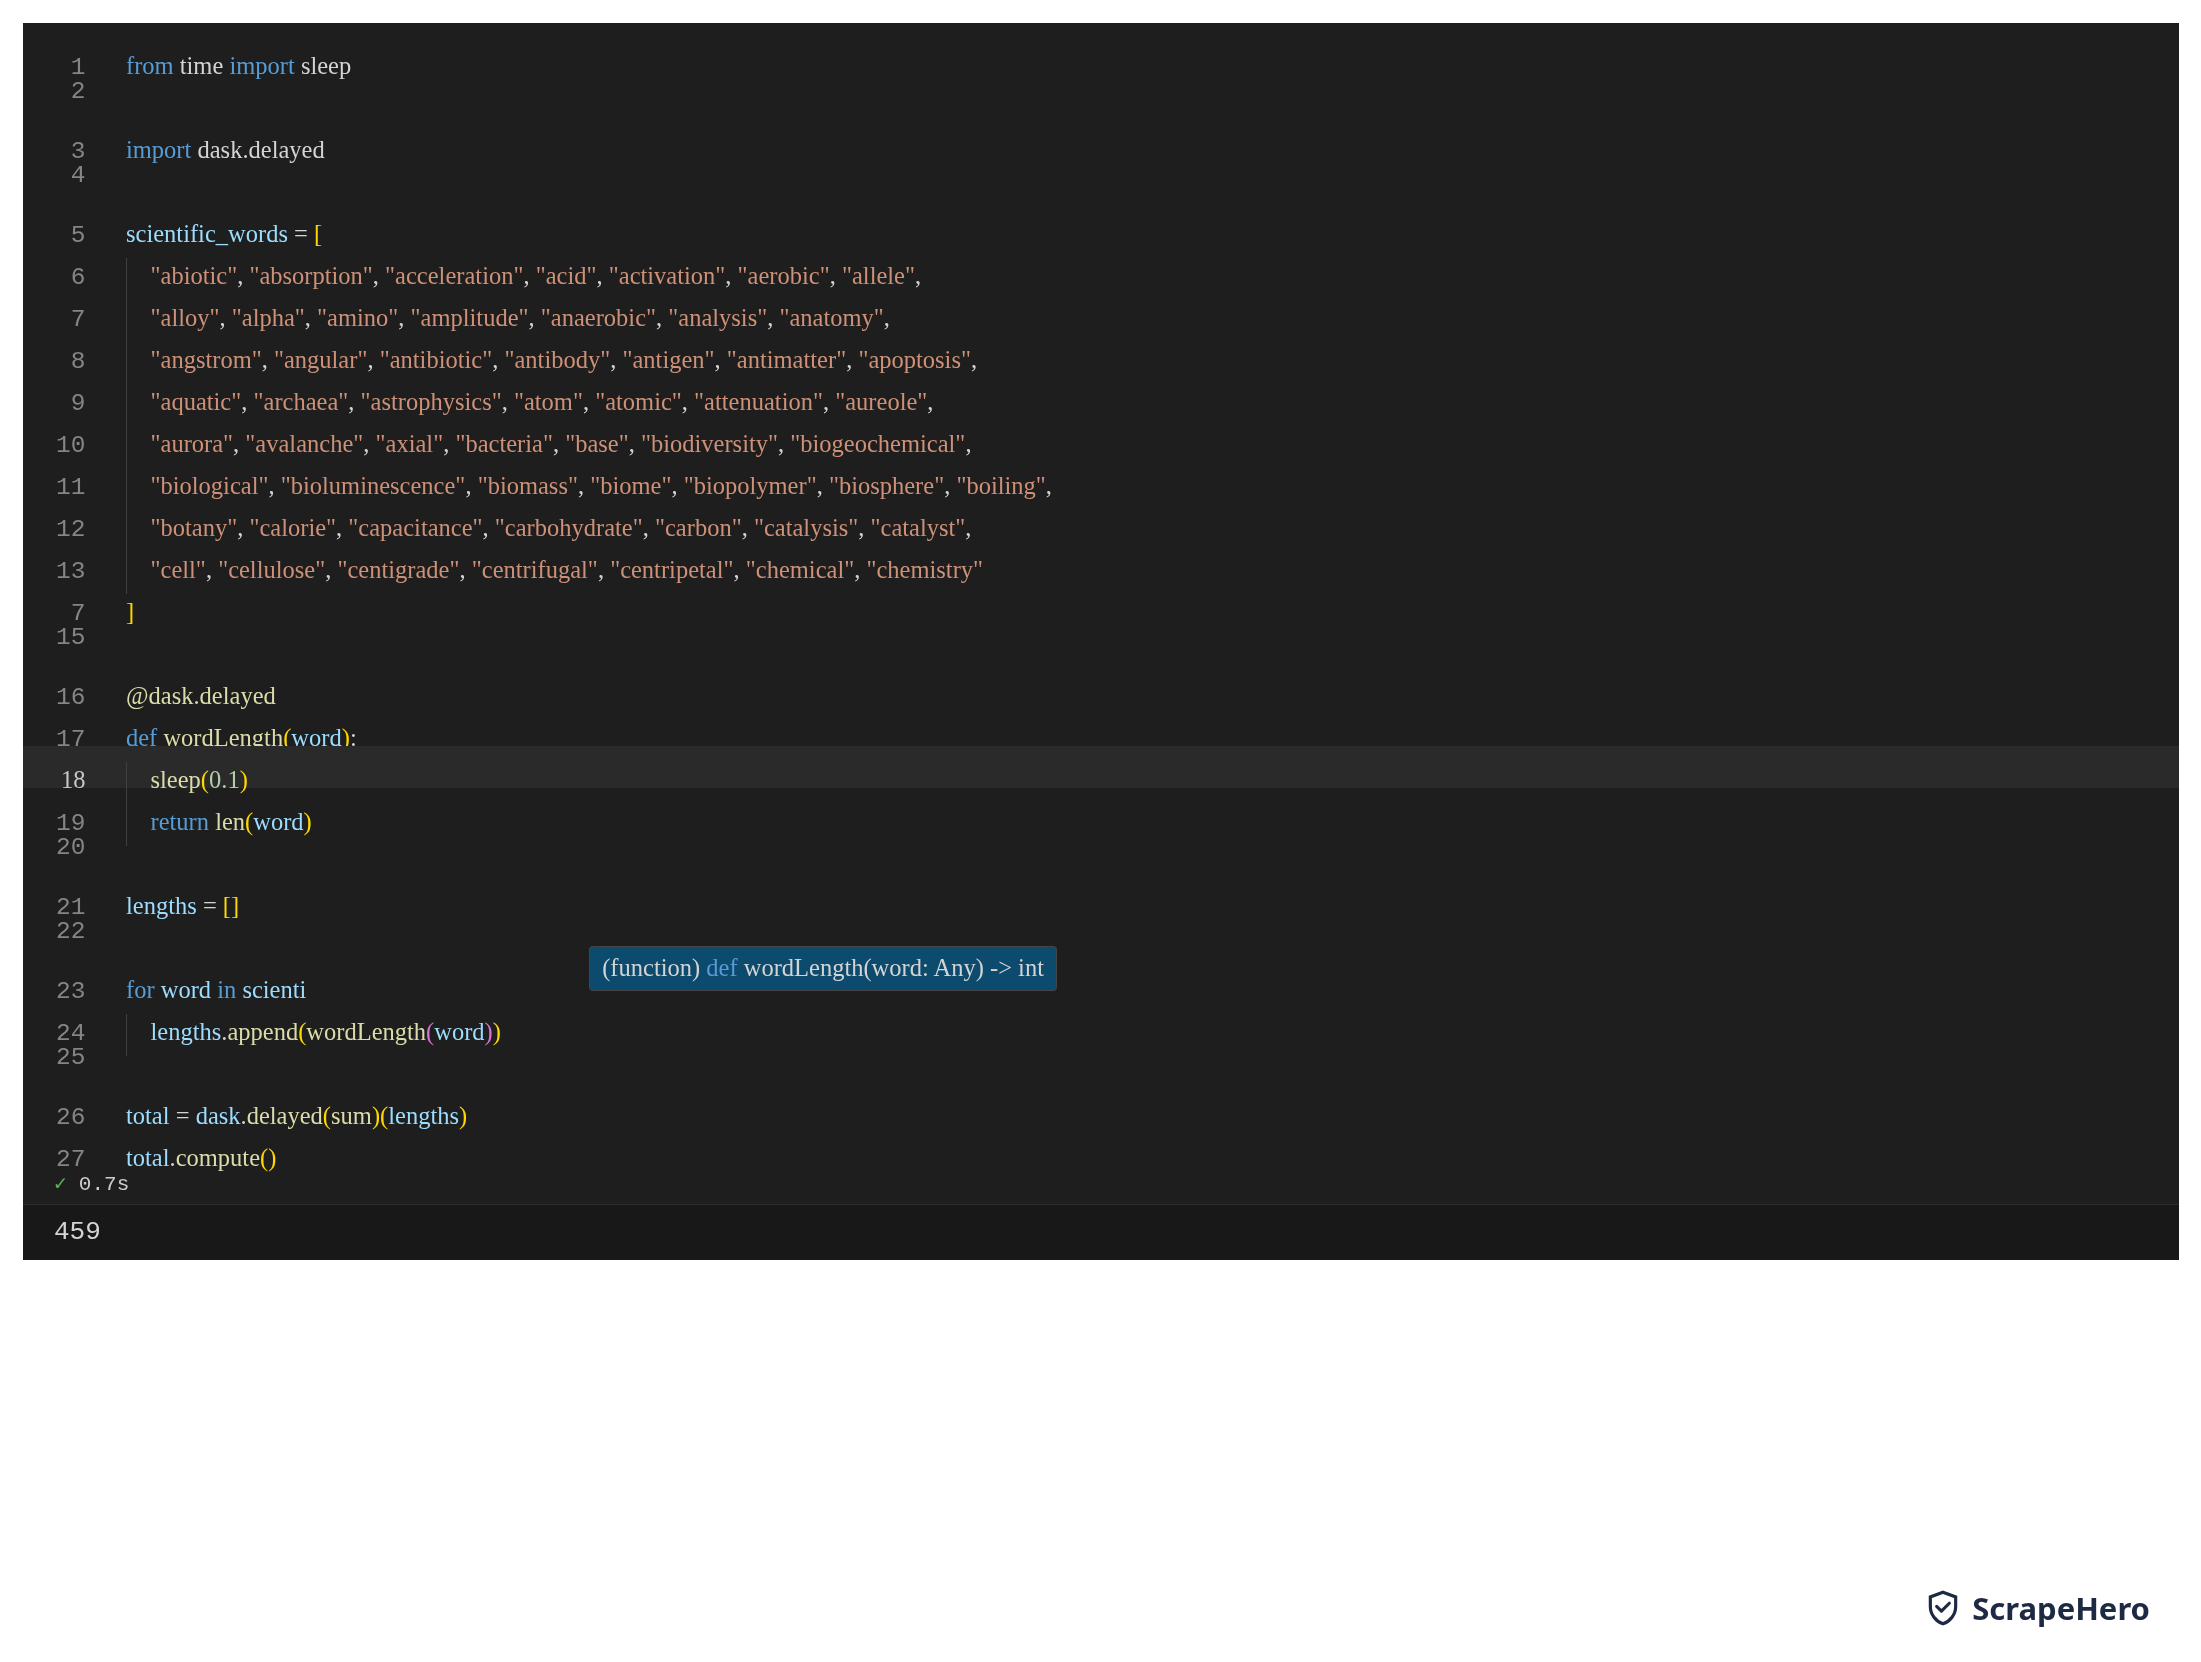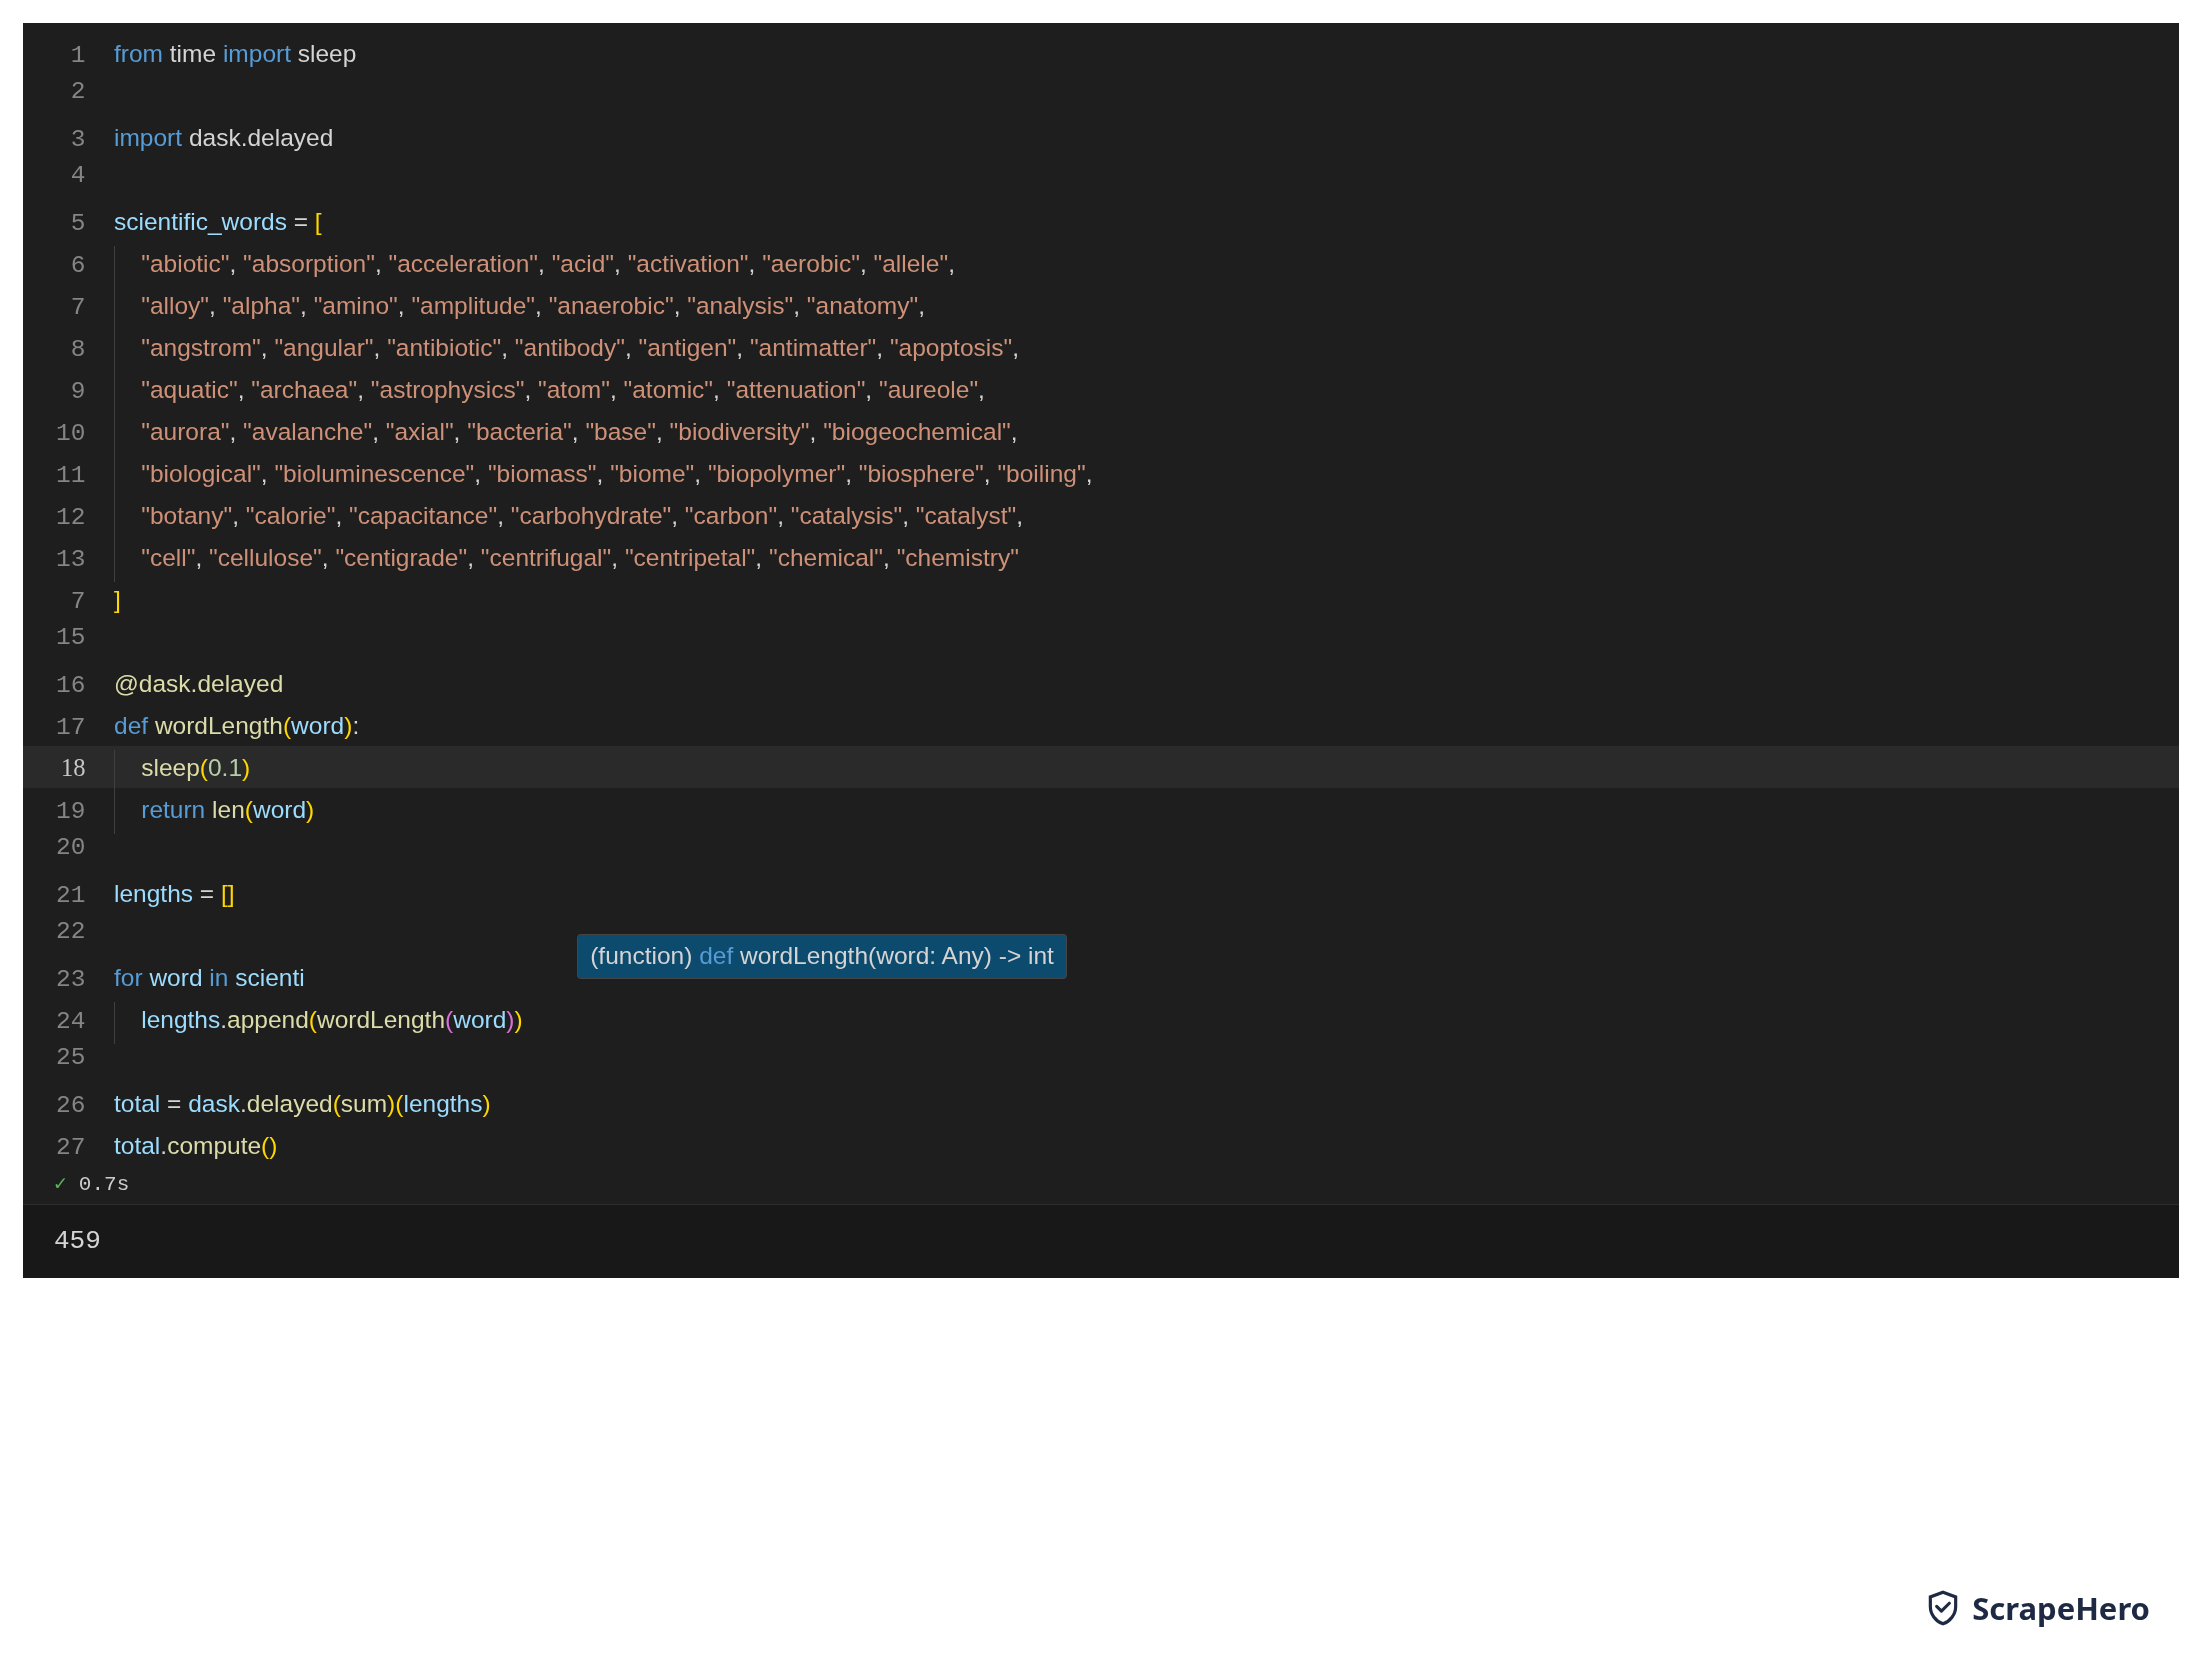--- a/index.html
+++ b/index.html
@@ -81,21 +81,21 @@
     align-items: center;
     height: 38px;
     padding-left: 31px;
     gap: 12.2px;
     font-size: 21px;
     color: #cccccc;
     border-top: 0;
   }
   .exec-check { color: #5ab45a; }
   .output-bar {
-    height: 74px;
+    height: 56px;
     background: #181818;
     display: flex;
     align-items: center;
     padding-left: 31px;
     color: #d4d4d4;
     font-size: 26px;
     border-top: 0.9px solid #2d2d2d;
   }
 
   .watermark {
@@ -107,24 +107,24 @@
     gap: 10.5px;
     color: #1e2a44;
     font-family: -apple-system, system-ui, Helvetica, Arial, sans-serif;
     font-weight: 700;
     font-size: 31px;
     margin-top: 40px;
   }
   .watermark svg { width: 38px; height: 38px; }
 
   pre.codeline {
-    font-family: Liberation Sans, sans-serif;
+    font-family: Liberation Serif, serif;
     font-size: inherit;
     white-space: pre;
-    margin: 4px;
+    margin: 16px;
   }
 </style>
 </head>
 <body>
 
 <div class="page">
   <div class="editor-frame">
     <div class="code-area" id="code-area">
         <div class="line">
           <div class="gutter">1</div>

